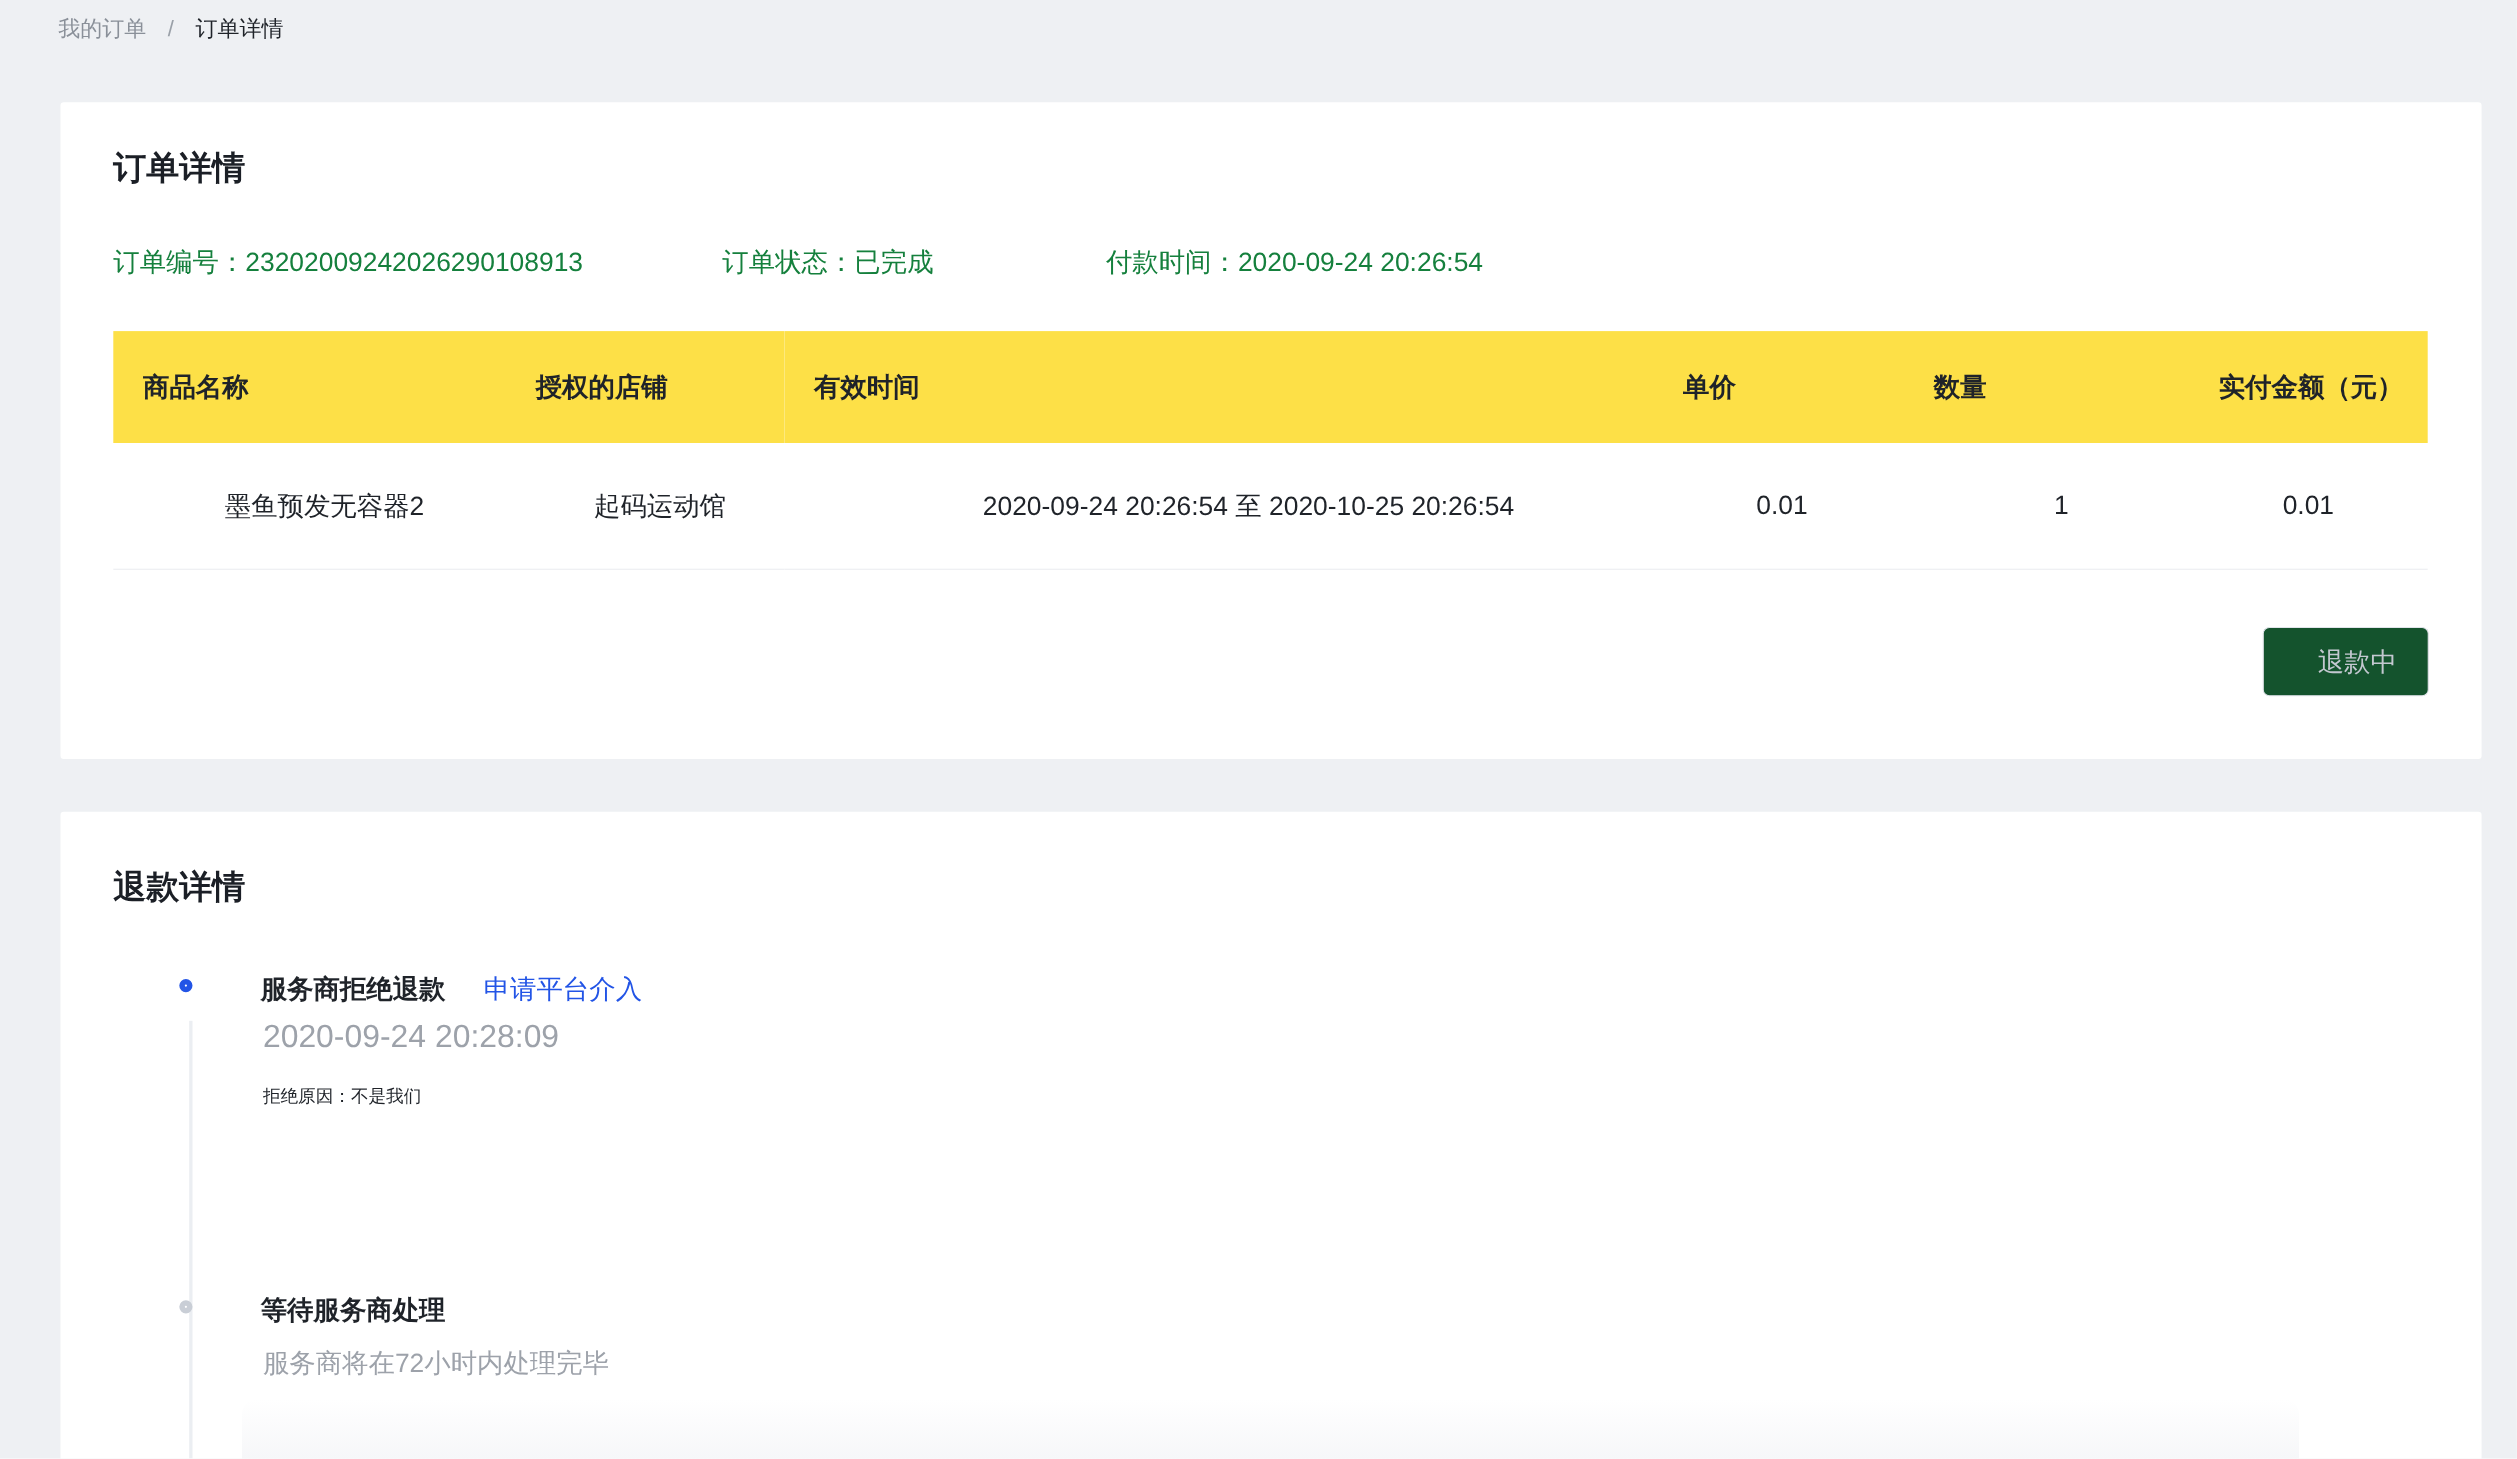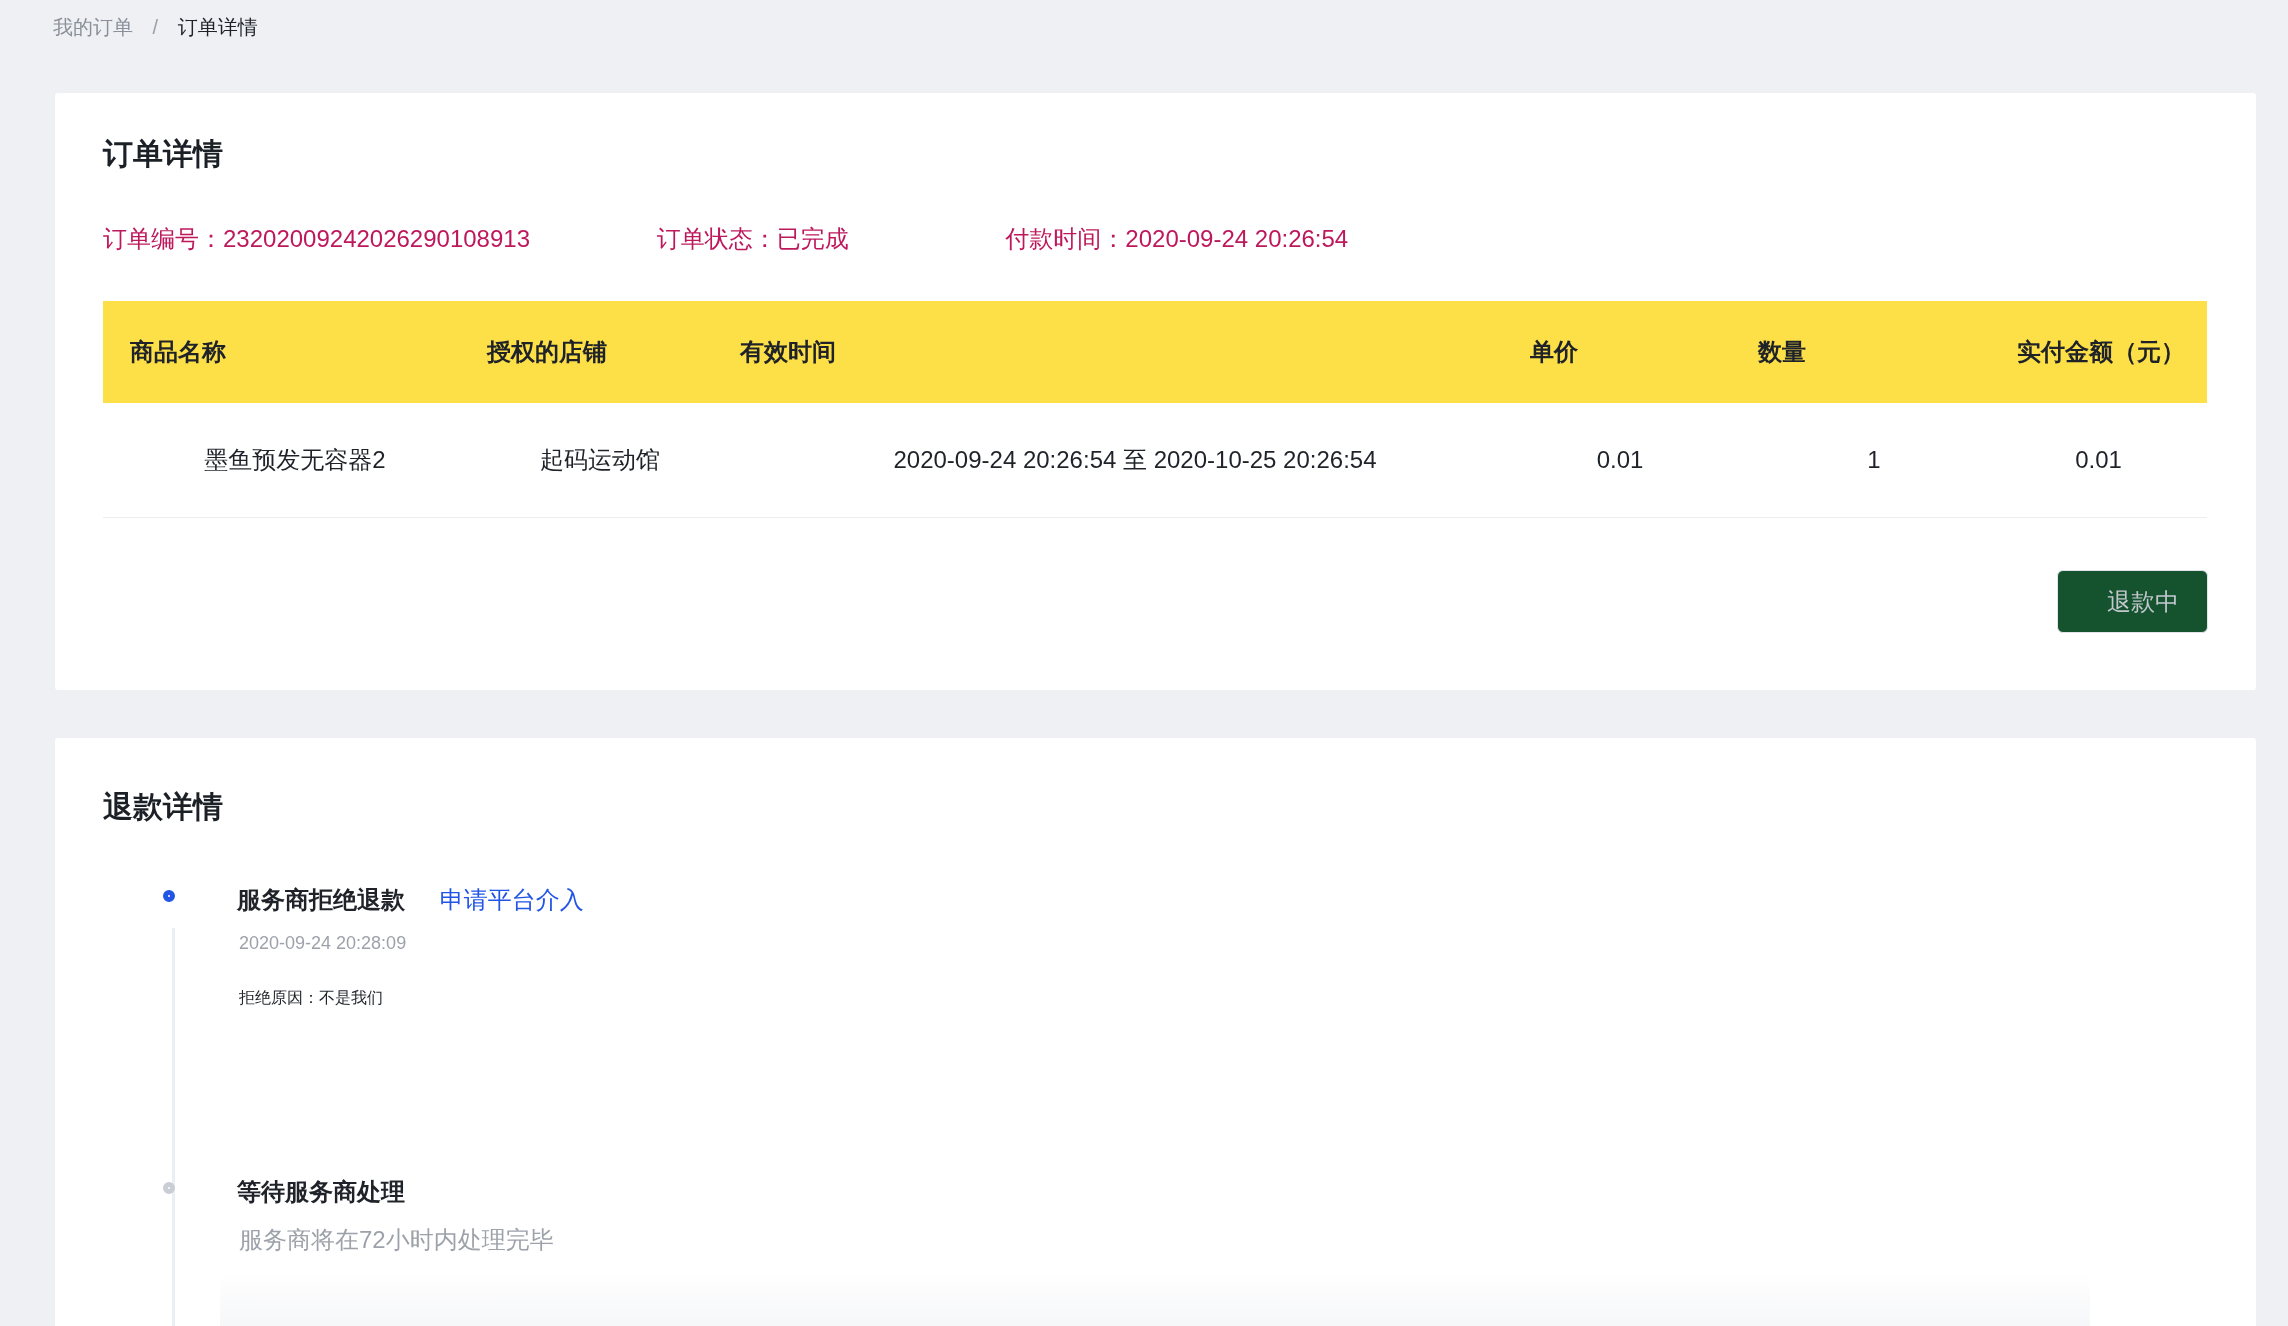--- a/index.html
+++ b/index.html
@@ -15,21 +15,21 @@
 
   
   .card { position:absolute; left:55px; width:2201px; background:#ffffff; border-radius:3px; }
   .card-order { top:93px; height:597px; }
   .card-refund { top:738px; height:728px; }
   .card-title { position:absolute; left:48px; font-size:30px; font-weight:700; color:#1b1f26; line-height:38px; }
   .card-order .card-title { top:42px; }
   .card-refund .card-title { top:50px; }
 
   
-  .order-meta { position:absolute; left:48px; top:130px; font-size:24px; line-height:32px; color:#be185d; white-space:nowrap; }
+  .order-meta { position:absolute; left:48px; top:130px; font-size:24px; line-height:32px; color:#15803d; white-space:nowrap; }
   .meta-item { display:inline-block; }
   .meta-item + .meta-item { margin-left:120px; }
   .meta-item.pay { margin-left:150px; }
 
   
   .order-table { position:absolute; left:48px; top:208px; width:2104px; border-collapse:collapse; table-layout:fixed; font-size:24px; color:#1f2329; }
   .order-table th { background:#fde047; height:102px; font-weight:600; text-align:left; }
   .order-table td { height:114px; border-bottom:1px solid #ebedf0;text-align:center; }
   .order-table th, .order-table td { padding:0 0 0 27px; vertical-align:middle; white-space:nowrap; overflow:hidden; }
   .col-price, .col-amount { text-align:right; }
@@ -44,21 +44,21 @@
     display:flex; align-items:center; justify-content:center;padding-left:21px; }
 
   
   .timeline-line { position:absolute; left:117px; top:190px; width:3px; height:398px; background:#ebeef2; }
   .tl-dot { position:absolute; left:108px; width:12px; height:12px; border-radius:50%; background:#ffffff; z-index:2; }
   .tl-dot.active { border:5px solid #2254e6; top:152px; }
   .tl-dot.pending { border:5px solid #c9ced6; top:444px; }
   .tl-title-row { position:absolute; left:182px; top:146px; font-size:24px; line-height:32px; white-space:nowrap; }
   .tl-title { font-weight:700; color:#1f2329; }
   .tl-link { color:#2254e6; margin-left:28px; cursor:pointer; }
-  .tl-time { position:absolute; left:184px; top:190px; font-size:18px; line-height:30px; color:#9da2aa; }
+  .tl-time { position:absolute; left:184px; top:190px; font-size:29px; line-height:30px; color:#9da2aa; }
   .tl-detail { position:absolute; left:184px; top:244px; font-size:16px; line-height:32px; color:#1f2329; }
   .tl-title-row.second { top:438px; }
   .tl-desc { position:absolute; left:184px; top:486px; font-size:24px; line-height:32px; color:#9da2aa; }
   .tl-panel { position:absolute; left:165px; top:534px; width:1870px; height:100px;
     border-radius:14px 14px 0 0;
     background:linear-gradient(180deg, rgba(243,244,247,0) 0%, #f2f3f6 80%); }
 </style>
 </head>
 <body>
 

